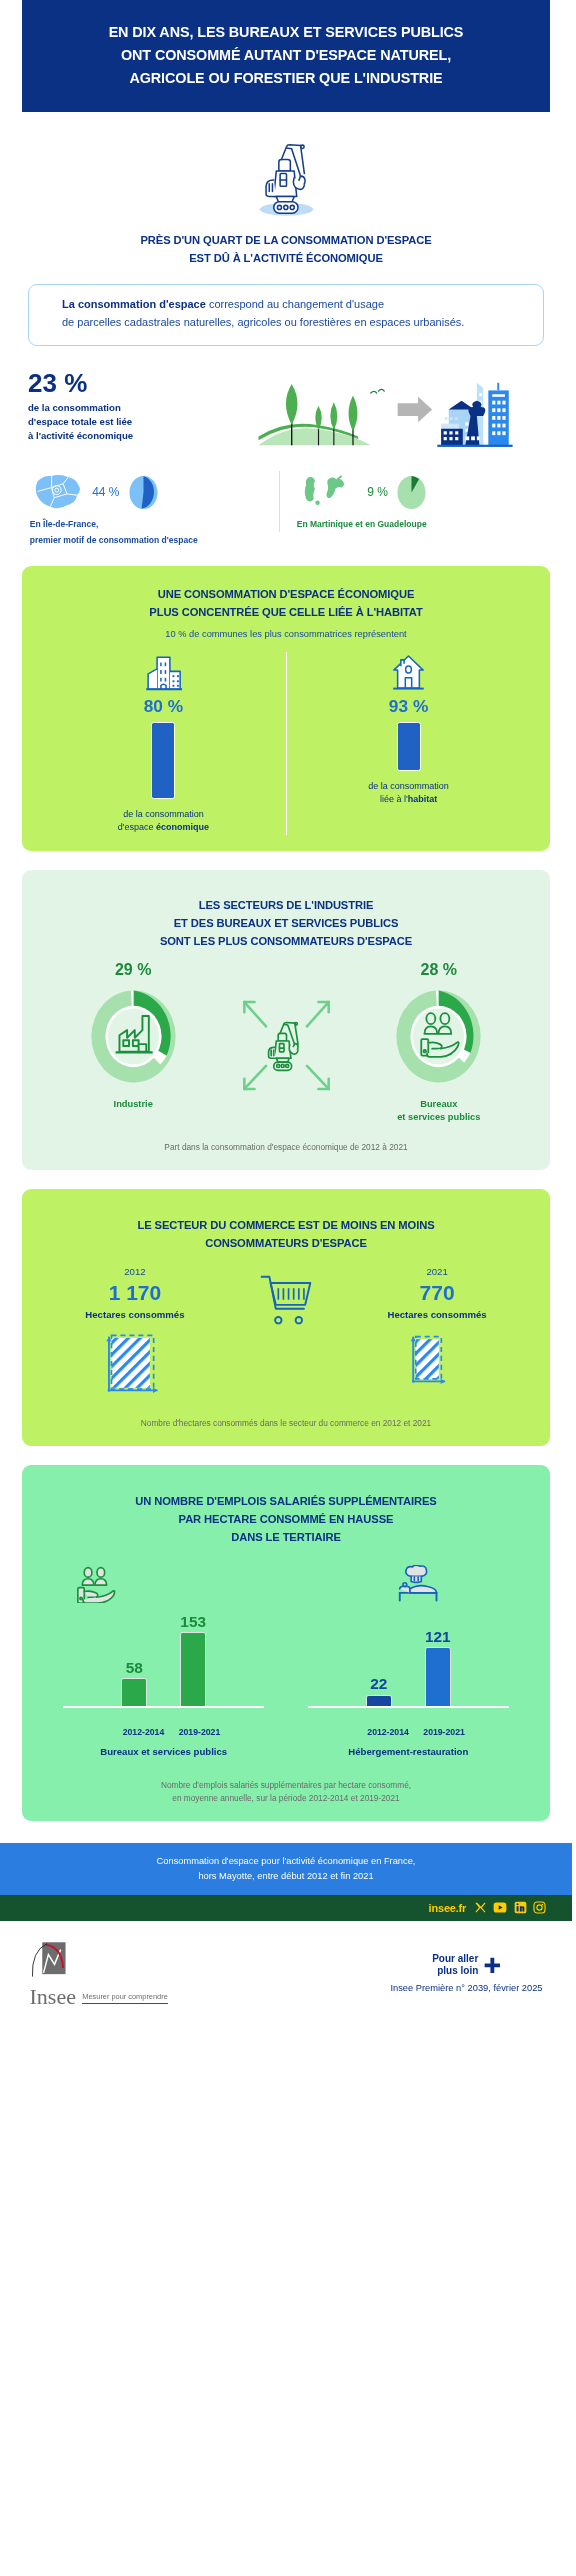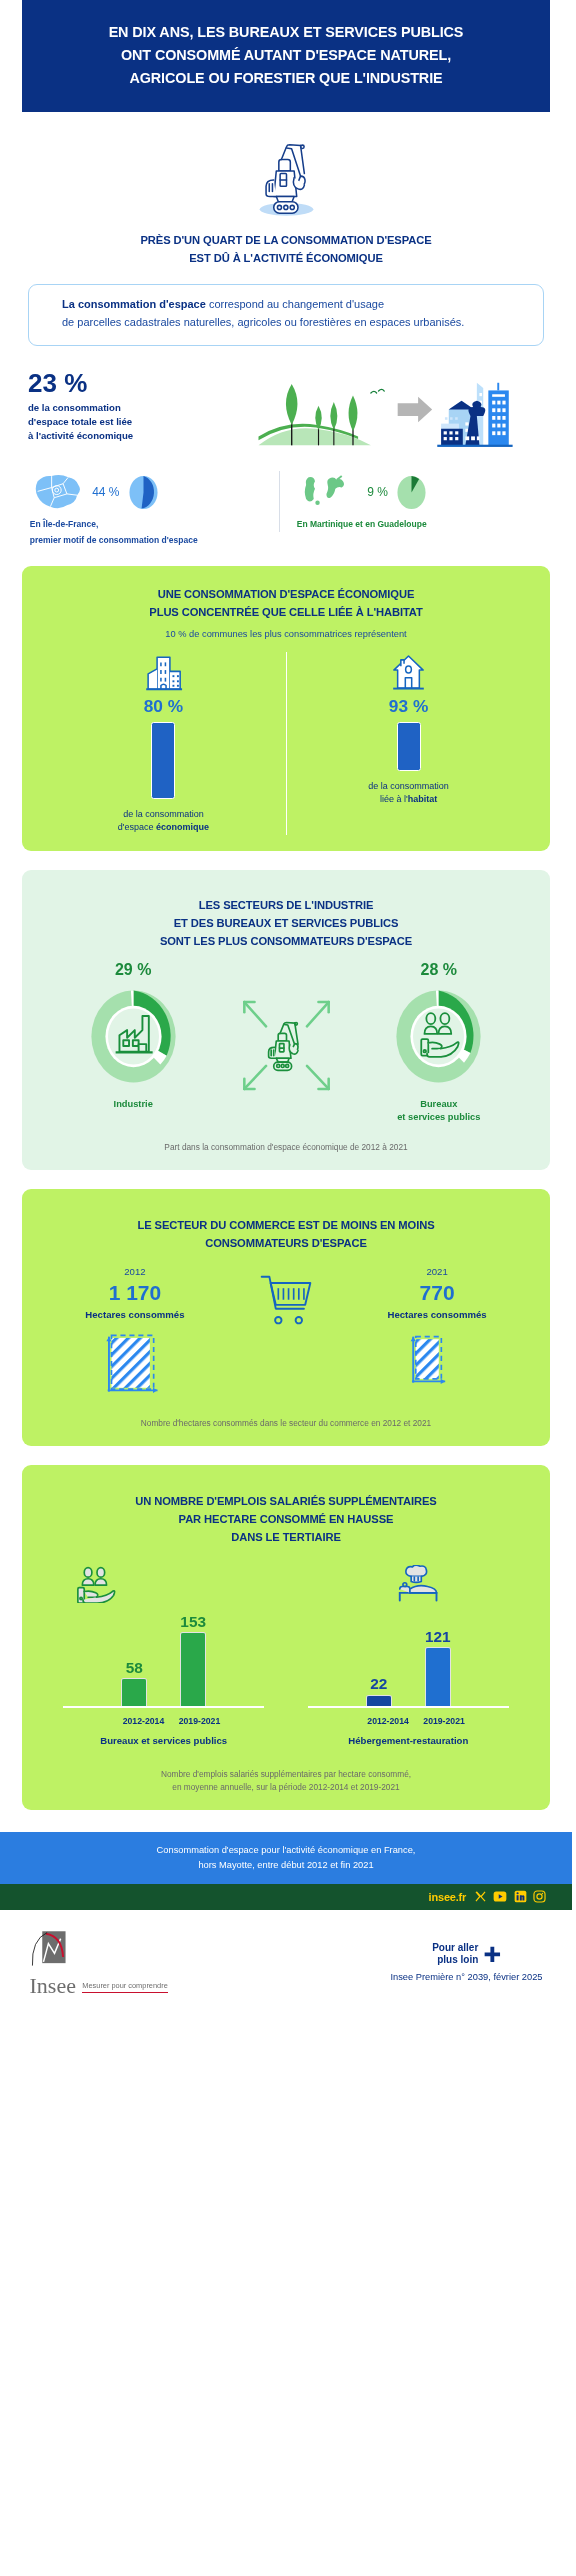--- a/index.html
+++ b/index.html
@@ -90,21 +90,21 @@
   .region-lbl.green { color: #1c8a3c; font-weight: bold; }
 
   
   .card {
     margin: 19px 22.4px 0;
     border-radius: 9px;
     padding: 19px 19px 16.7px;
   }
   .card.blue { background: #bef264; }
   .card.green { background: #e1f4e6; }
-  .card.grey  { background: #bef264; }
+  .card.grey  { background: #86efac; }
 
   .card .sub {
     text-align: center;
     font-size: 9.3px;
     color: #1b4aa0;
     margin-top: 7.7px;
   }
 
   
   .split { display: flex; margin-top: 13px; }
@@ -145,21 +145,21 @@
   .emp-icon-wrap.r { justify-content: center; padding-left: 18px;}
   .bars { display: flex; align-items: flex-end; justify-content: center; gap: 33px; height: 103px; position: relative; }
   .bar-item { width: 26px; text-align: center; display:flex; flex-direction:column; justify-content:flex-end; height: 100%; }
   .bar-num { font-size: 15.4px; font-weight: bold; line-height: 1; margin-bottom: 3.2px; }
   .bar-rect { width: 26px; border-radius: 2.6px 2.6px 0 0; border: 1.9px solid transparent; border-bottom: none; }
   .bar-rect.green { background: #2aa84a; border-color: #e3e3e3; }
   .bar-rect.blue  { background: #1f6fd0; border-color: #e3e3e3; }
   .bar-num.green { color: #1c8a3c; }
   .bar-num.blue  { color: #1546a0; }
   .axis { height: 1.9px; background: #ffffff; margin: 0 22px; }
-  .xlabels { display:flex; justify-content:center; gap: 30px; margin-top: 8px; }
+  .xlabels { display:flex; justify-content:center; gap: 30px; margin-top: 19px; }
   .xlabels span { width: 26px; font-size: 8.7px; font-weight: bold; color: #0a3184; white-space: nowrap; display:block; text-align:center;}
   .emp-title { text-align:center; font-size: 9.6px; font-weight:bold; color:#0a3184; margin-top: 9px; }
 
   
   .band-mid {
     background: #2b7de0;
     margin-top: 22px;
     padding: 10.3px 13px 11.5px;
     text-align: center;
     color: #ffffff;

